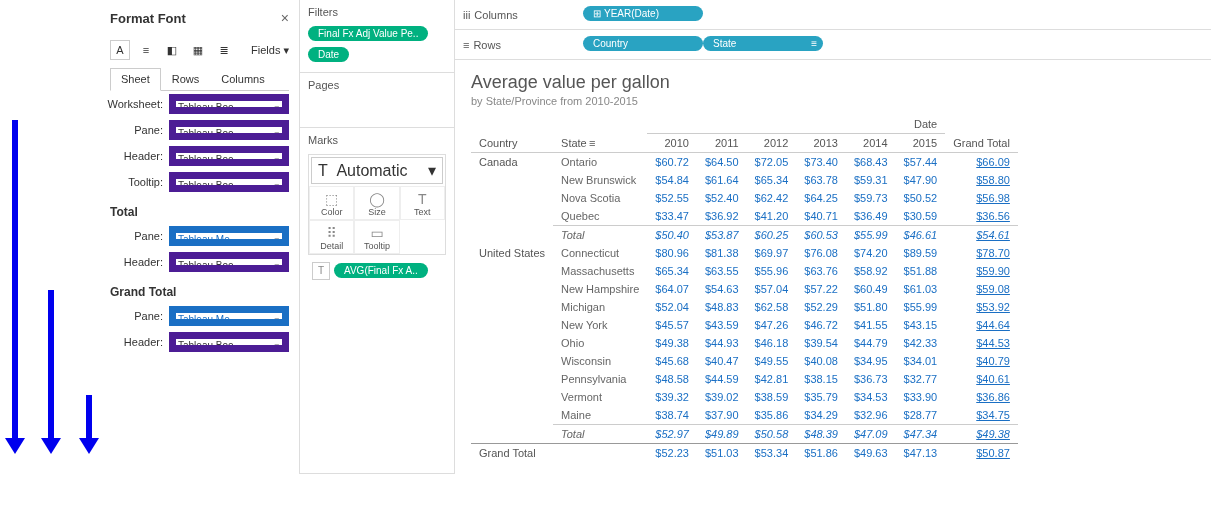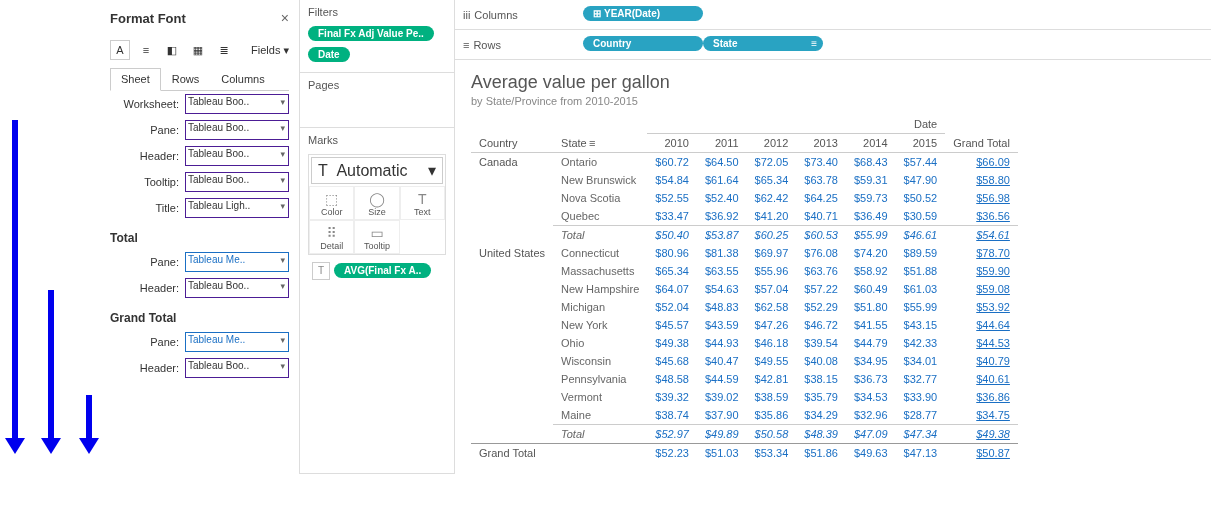--- a/index.html
+++ b/index.html
@@ -14,27 +14,27 @@
   .fp-toolbar { display:flex; align-items:center; gap:6px; padding:4px 0 8px 100px; }
   .tb-btn { width:20px; height:20px; border:1px solid #ccc; display:flex; align-items:center; justify-content:center; font-size:11px; cursor:pointer; background:#fff; }
   .tb-btn.nb { border:none; }
   .fields-dd { font-size:11px; cursor:pointer; margin-left:auto; }
   .tabs { display:flex; border-bottom:1px solid #ccc; margin-left:100px;}
   .tab { padding:4px 10px; border:1px solid transparent; cursor:pointer; font-size:11px; }
   .tab.active { border:1px solid #ccc; border-bottom:1px solid #fff; margin-bottom:-1px; background:#fff; }
   .section-title { font-weight:bold; font-size:12px; padding:10px 0 4px 100px; }
   .field-row { display:flex; align-items:center; justify-content:flex-end; padding:3px 0; }
   .field-label { width:65px; text-align:right; padding-right:6px; font-size:11px; }
-  .field-select { width:104px; height:20px; border:1px solid #4c1d95; font-size:10px; padding:1px 2px; background:#fff; cursor:pointer; position:relative; overflow:hidden; text-overflow:ellipsis; white-space:nowrap; }
+  .field-select { width:120px; height:20px; border:7px solid #4c1d95; font-size:10px; padding:1px 2px; background:#fff; cursor:pointer; position:relative; overflow:hidden; text-overflow:ellipsis; white-space:nowrap; }
   .field-select.blue { color:#1a6fc4; border-color:#1a6fc4; }
   .field-select::after { content:'▾'; position:absolute; right:3px; top:2px; color:#666; font-size:9px;}
   .shelves-col { width:155px; border-right:1px solid #ddd; display:flex; flex-direction:column; }
   .shelf-group { border-bottom:1px solid #ddd; padding:6px 8px; }
   .shelf-title { font-size:11px; color:#555; padding-bottom:6px; }
-  .pill { border-radius:10px; padding:2px 10px; font-size:10px; color:#fff; display:inline-block; margin:2px 0; max-width:130px; overflow:hidden; text-overflow:ellipsis; white-space:nowrap; cursor:pointer;font-weight:bold;}
+  .pill { border-radius:10px; padding:2px 10px; font-size:10px; color:#fff; display:inline-block; margin:2px 0; max-width:130px; overflow:hidden; text-overflow:ellipsis; white-space:nowrap; cursor:pointer;}
   .pill.green { background:#00b180; }
   .marks-box { border:1px solid #ddd; margin:2px 0; }
   .marks-auto { border:1px solid #ccc; margin:2px; padding:3px 6px; font-size:16px; display:flex; align-items:center; justify-content:space-between; cursor:pointer;}
   .marks-grid { display:flex; flex-wrap:wrap; }
   .mark-cell { width:33.33%; border:1px solid #eee; text-align:center; padding:4px 0 2px 0; cursor:pointer; }
   .mark-cell .mi { font-size:14px; color:#888; height:16px;}
   .mark-cell .ml { font-size:9px; color:#555; }
   .marks-pill-row { padding:4px; display:flex; align-items:center; gap:4px;}
   .marks-pill-row .ic { width:18px; height:18px; border:1px solid #ccc; display:flex; align-items:center; justify-content:center; font-size:10px; color:#888;}
   .main-col { flex:1; display:flex; flex-direction:column; }
@@ -99,24 +99,20 @@
         <div class="field-select">Tableau Boo..</div>
       </div>
       <div class="field-row">
         <span class="field-label">Header:</span>
         <div class="field-select">Tableau Boo..</div>
       </div>
       <div class="field-row">
         <span class="field-label">Tooltip:</span>
         <div class="field-select">Tableau Boo..</div>
       </div>
-      <div class="field-row">
-        <span class="field-label">Title:</span>
-        <div class="field-select">Tableau Ligh..</div>
-      </div>
     </div>
   <div class="section-title">Total</div>
   <div id="rows-total">
       <div class="field-row">
         <span class="field-label">Pane:</span>
         <div class="field-select blue">Tableau Me..</div>
       </div>
       <div class="field-row">
         <span class="field-label">Header:</span>
         <div class="field-select">Tableau Boo..</div>

